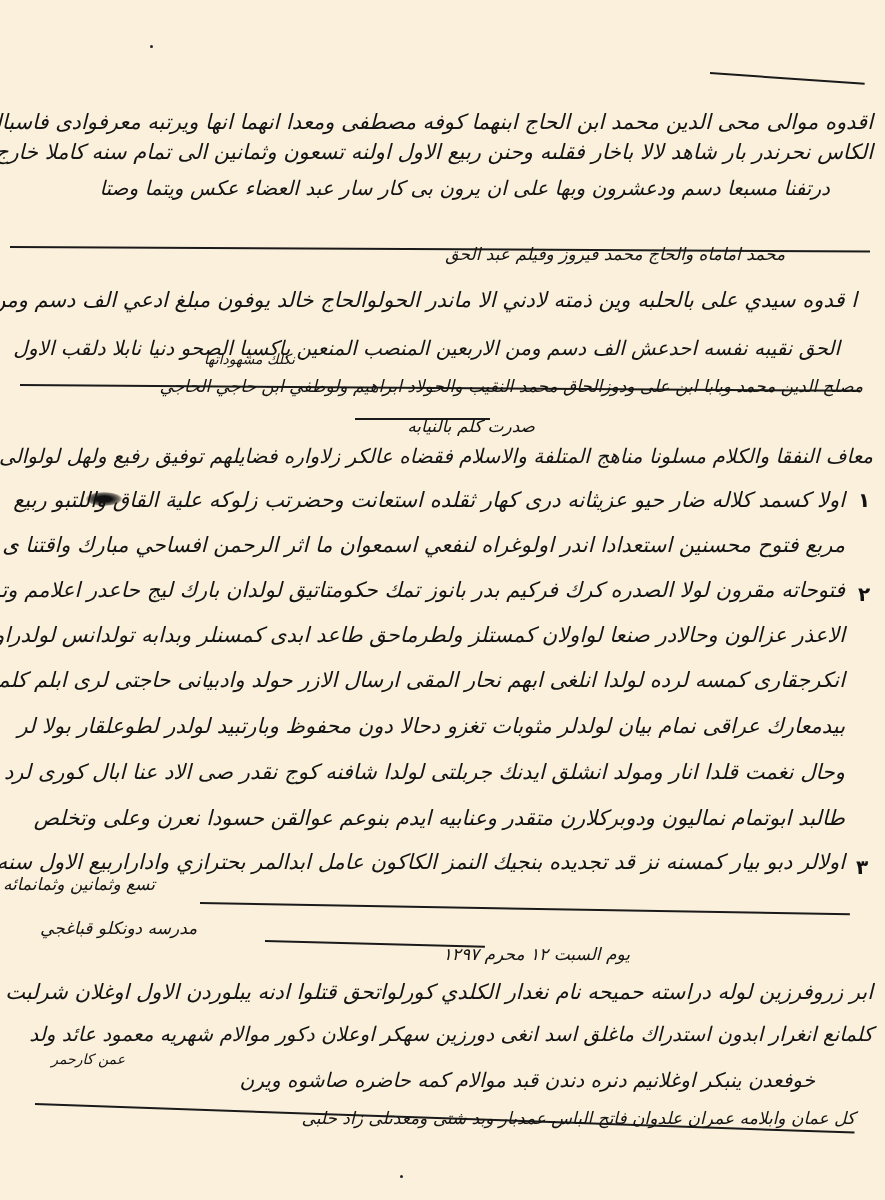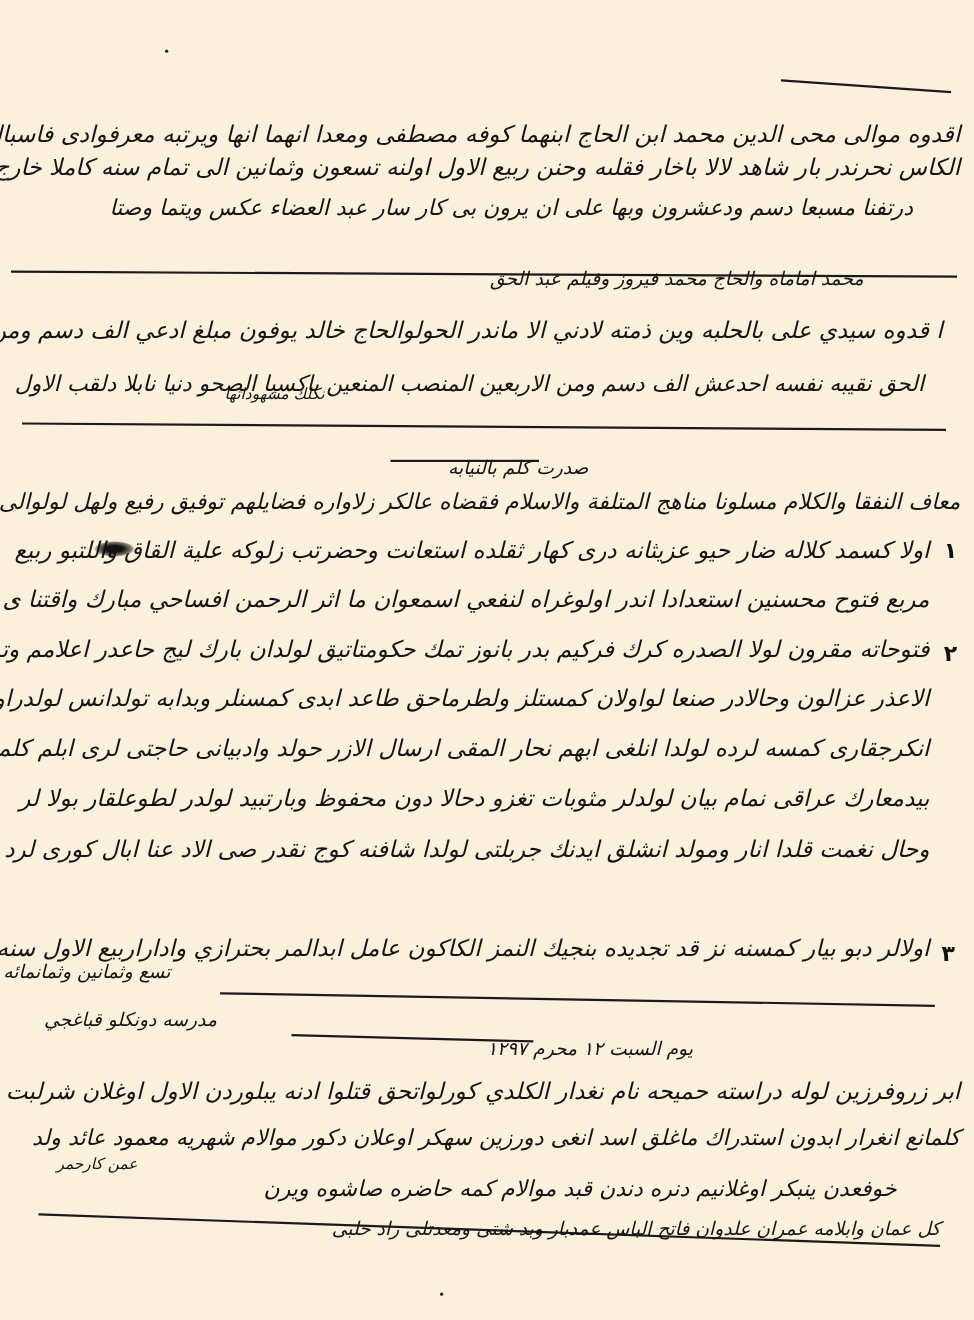--- a/index.html
+++ b/index.html
@@ -55,36 +55,38 @@
   <div class="line" style="right:12px;top:112px;font-size:21px;">اقدوه موالى محى الدين محمد ابن الحاج ابنهما كوفه مصطفى ومعدا انهما انها ويرتبه معرفوادى فاسباله كورودكلراوكلار</div>
   <div class="line" style="right:12px;top:142px;font-size:21px;">الكاس نحرندر بار شاهد لالا باخار فقلىه وحنن ربيع الاول اولنه تسعون وثمانين الى تمام سنه كاملا خارج معلقه</div>
   <div class="line" style="right:55px;top:178px;font-size:20px;">درتفنا مسبعا دسم ودعشرون وبها على ان يرون بى كار سار عبد العضاء عكس ويتما وصتا</div>
   <div class="line sm" style="right:100px;top:226px;margin-top:20px;">محمد اماماه والحاج محمد فيروز وفيلم عبد الحق</div>
   <div class="rule" style="left:10px;top:246px;width:860px;transform:rotate(0.3deg);"></div>
 
   <div class="line" style="right:28px;top:290px;font-size:21px;">ا قدوه سيدي على بالحلبه وين ذمته لادني الا ماندر الحولوالحاج خالد يوفون مبلغ ادعي الف دسم ومن اربع جوار</div>
   <div class="line" style="right:45px;top:338px;font-size:20px;">الحق نقيبه نفسه احدعش الف دسم ومن الاربعين المنصب المنعين باكسبا الصحو دنيا نابلا دلقب الاول</div>
   <div class="line xs" style="right:590px;top:352px;">نكلك مشهوداتها</div>
   <div class="rule" style="left:20px;top:384px;width:840px;transform:rotate(0.4deg);"></div>
+  <div class="line sm" style="right:22px;top:378px;">مصلح الدين محمد وبابا ابن على  ودوزالحاق محمد النقيب  والحولاد ابراهيم  ولوطفي ابن حاجي الحاجي</div>
   <div class="rule" style="left:355px;top:418px;width:135px;"></div>
   <div class="line sm" style="right:350px;top:418px;">صدرت  كلم بالنيابه</div>
 
   <div class="line" style="right:12px;top:446px;font-size:20px;">معاف النفقا والكلام مسلونا مناهج المتلفة والاسلام فقضاه عالكر زلاواره فضايلهم توفيق رفيع ولهل لولوالى دعلم</div>
 
   <div class="num" style="left:858px;top:488px;">١</div>
   <div class="line" style="right:40px;top:490px;font-size:21px;">اولا كسمد كلاله ضار حيو عزيثانه درى كهار ثقلده استعانت وحضرتب زلوكه علية القاق واللتبو ربيع</div>
   <div class="blot" style="left:86px;top:492px;"></div>
   <div class="line" style="right:40px;top:535px;font-size:21px;">مربع فتوح محسنين استعدادا اندر اولوغراه لنفعي اسمعوان ما اثر الرحمن افساحي مبارك واقتنا ى</div>
 
   <div class="num" style="left:858px;top:582px;">٢</div>
   <div class="line" style="right:40px;top:580px;font-size:21px;">فتوحاته مقرون لولا الصدره كرك فركيم بدر بانوز تمك حكومتاتيق لولدان بارك ليج حاعدر اعلامم وتملاه</div>
   <div class="line" style="right:40px;top:625px;font-size:21px;">الاعذر عزالون وحالادر صنعا لواولان كمستلز ولطرماحق طاعد ابدى كمسنلر وبدابه تولدانس لولدراوفلحمله</div>
   <div class="line" style="right:40px;top:670px;font-size:21px;">انكرجقارى كمسه لرده لولدا انلغى ابهم نحار المقى ارسال الازر حولد وادبيانى حاجتى لرى ابلم كلمور</div>
   <div class="line" style="right:40px;top:716px;font-size:21px;">بيدمعارك عراقى نمام بيان لولدلر مثوبات تغزو دحالا دون محفوظ وبارتبيد لولدر لطوعلقار بولا لر</div>
   <div class="line" style="right:40px;top:762px;font-size:21px;">وحال نغمت قلدا انار ومولد انشلق ايدنك جربلتى لولدا شافنه كوج نقدر صى الاد عنا ابال كورى لرد نيماى</div>
+  <div class="line" style="right:40px;top:808px;font-size:21px;">طالبد ابوتمام نماليون ودوبركلارن متقدر وعنابيه ايدم بنوعم عوالقن حسودا نعرن وعلى وتخلص</div>
   <div class="line" style="right:40px;top:852px;font-size:21px;">اولالر دبو بيار كمسنه نز قد تجديده بنجيك النمز الكاكون عامل ابدالمر بحترازي واداراربيع الاول سنه</div>
 
   <div class="num" style="left:856px;top:855px;">٣</div>
   <div class="line sm" style="right:730px;top:876px;font-style:italic;">تسع وثمانين وثمانمائه</div>
   <div class="rule" style="left:200px;top:902px;width:650px;transform:rotate(1deg);"></div>
 
   <div class="line sm" style="left:40px;top:920px;direction:rtl;">مدرسه دونكلو قباغجي</div>
 
   <div class="rule" style="left:265px;top:940px;width:220px;transform:rotate(1.5deg);"></div>
   <div class="line sm" style="right:255px;top:946px;">يوم السبت ١٢ محرم ١٢٩٧</div>

